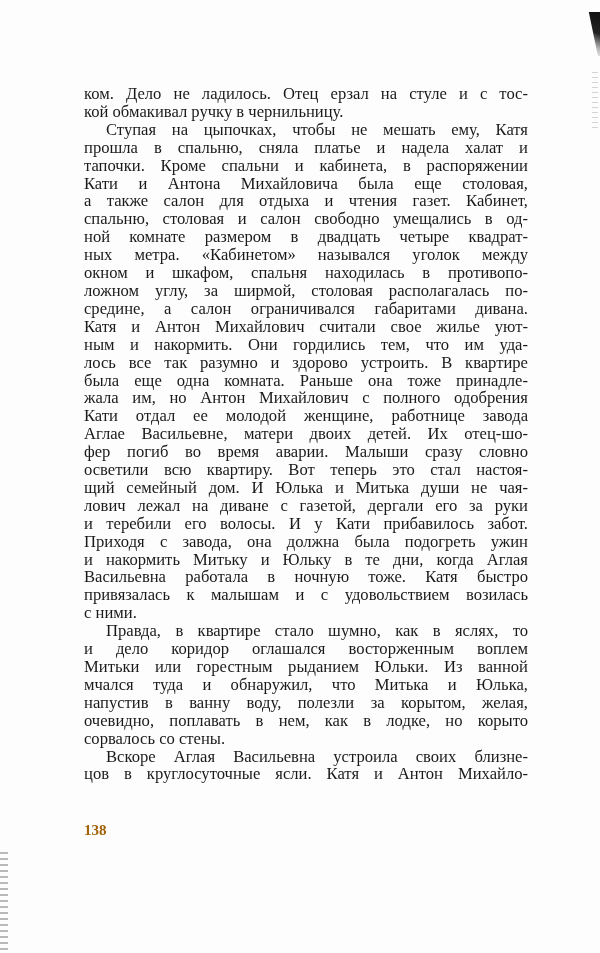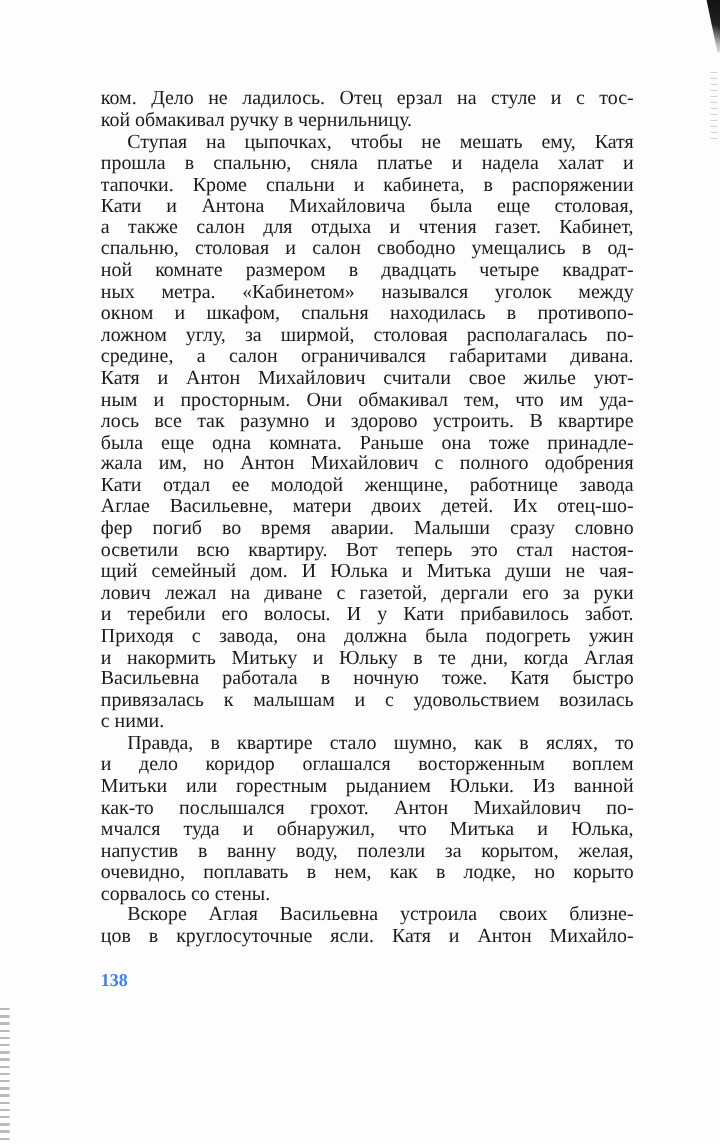--- a/index.html
+++ b/index.html
@@ -9,21 +9,21 @@
   }
   body {
     width: 600px;
     height: 953px;
     position: relative;
     overflow: hidden;
     background: #fdfdfd;
   }
   .page {
     position: absolute;
-    left: 0; top: 0;
+    left: 0; top: 12px;
     width: 600px;
     height: 926px;
   }
   .scan-artifact-corner {
     position: absolute;
     right: 0;
     top: 0;
     width: 14px;
     height: 44px;
     background: linear-gradient(200deg, #111 0%, #222 45%, rgba(40,40,40,0.35) 75%, rgba(255,255,255,0) 100%);
@@ -69,21 +69,21 @@
   .line.indent {
     padding-left: 22px;
   }
   .page-number {
     position: absolute;
     left: 84px;
     top: 810px;
     font-family: "Liberation Serif", "DejaVu Serif", serif;
     font-weight: bold;
     font-size: 15px;
-    color: #3b82f6;
+    color: #a16207;
   }
 </style>
 </head>
 <body>
 
 <div class="page">
   <div class="scan-artifact-corner"></div>
   <div class="scan-artifact-right"></div>
   <div class="scan-artifact-left"></div>
 
@@ -95,40 +95,39 @@
     <span class="line">тапочки. Кроме спальни и кабинета, в распоряжении</span>
     <span class="line">Кати и Антона Михайловича была еще столовая,</span>
     <span class="line">а также салон для отдыха и чтения газет. Кабинет,</span>
     <span class="line">спальню, столовая и салон свободно умещались в од-</span>
     <span class="line">ной комнате размером в двадцать четыре квадрат-</span>
     <span class="line">ных метра. «Кабинетом» назывался уголок между</span>
     <span class="line">окном и шкафом, спальня находилась в противопо-</span>
     <span class="line">ложном углу, за ширмой, столовая располагалась по-</span>
     <span class="line">средине, а салон ограничивался габаритами дивана.</span>
     <span class="line">Катя и Антон Михайлович считали свое жилье уют-</span>
-    <span class="line">ным и просторным. Они обмакивал тем, что им уда-</span>
+    <span class="line">ным и накормить. Они гордились тем, что им уда-</span>
     <span class="line">лось все так разумно и здорово устроить. В квартире</span>
     <span class="line">была еще одна комната. Раньше она тоже принадле-</span>
     <span class="line">жала им, но Антон Михайлович с полного одобрения</span>
     <span class="line">Кати отдал ее молодой женщине, работнице завода</span>
     <span class="line">Аглае Васильевне, матери двоих детей. Их отец-шо-</span>
     <span class="line">фер погиб во время аварии. Малыши сразу словно</span>
     <span class="line">осветили всю квартиру. Вот теперь это стал настоя-</span>
     <span class="line">щий семейный дом. И Юлька и Митька души не чая-</span>
     <span class="line">лович лежал на диване с газетой, дергали его за руки</span>
     <span class="line">и теребили его волосы. И у Кати прибавилось забот.</span>
     <span class="line">Приходя с завода, она должна была подогреть ужин</span>
     <span class="line">и накормить Митьку и Юльку в те дни, когда Аглая</span>
     <span class="line">Васильевна работала в ночную тоже. Катя быстро</span>
     <span class="line">привязалась к малышам и с удовольствием возилась</span>
     <span class="line last">с ними.</span>
     <span class="line indent">Правда, в квартире стало шумно, как в яслях, то</span>
     <span class="line">и дело коридор оглашался восторженным воплем</span>
     <span class="line">Митьки или горестным рыданием Юльки. Из ванной</span>
-    <span class="line">как-то послышался грохот. Антон Михайлович по-</span>
     <span class="line">мчался туда и обнаружил, что Митька и Юлька,</span>
     <span class="line">напустив в ванну воду, полезли за корытом, желая,</span>
     <span class="line">очевидно, поплавать в нем, как в лодке, но корыто</span>
     <span class="line last">сорвалось со стены.</span>
     <span class="line indent">Вскоре Аглая Васильевна устроила своих близне-</span>
     <span class="line">цов в круглосуточные ясли. Катя и Антон Михайло-</span>
   </div>
 
   <div class="page-number">138</div>
 </div>

